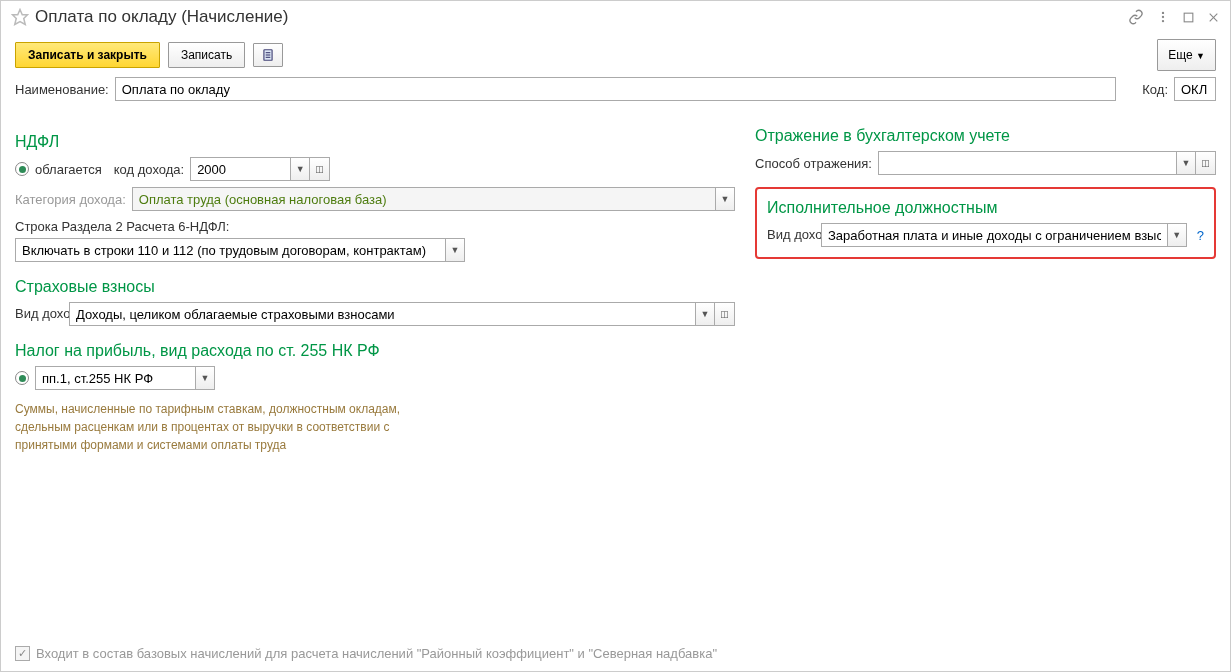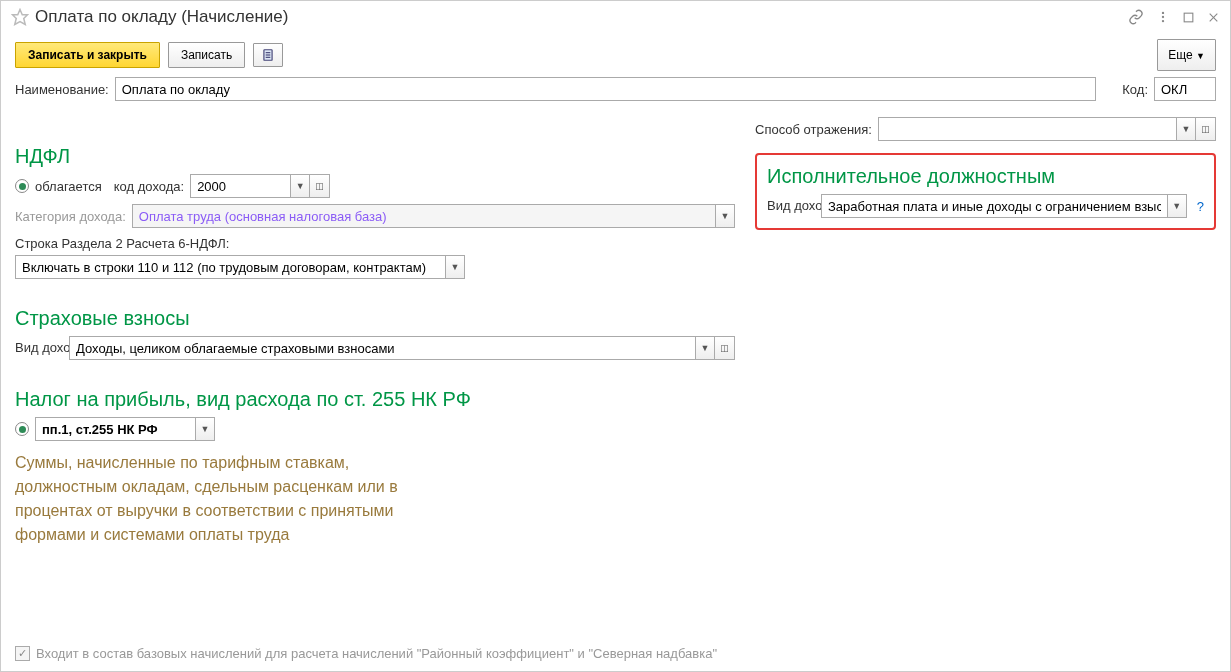--- a/index.html
+++ b/index.html
@@ -16,31 +16,31 @@
 .btn-more { padding: 8px 10px; }
 .spacer { flex: 1; }
 .content { display: flex; padding: 8px 14px; gap: 20px; }
 .col-left { width: 720px; }
 .col-right { flex: 1; }
 .row { display: flex; align-items: center; margin-bottom: 8px; gap: 6px; }
 .label { color: #333; font-size: 13px; white-space: nowrap; }
 .label-dis { color: #999; }
 input[type="text"] { border: 1px solid #aaa; padding: 3px 6px; font-size: 13px; height: 24px; }
 .input-name { flex: 1; }
-.input-code { width: 62px; border: 1px solid #e8b800; }
-.section-header { color: #009646; font-size: 20px; margin: 28px 0 6px 0; }
+.input-code { width: 42px; border: 1px solid #e8b800; }
+.section-header { color: #009646; font-size: 16px; margin: 16px 0 6px 0; }
 .radio-row { display: flex; align-items: center; gap: 6px; margin-bottom: 6px; }
 .radio { width: 14px; height: 14px; border: 1px solid #888; border-radius: 50%; display: inline-flex; align-items: center; justify-content: center; background: #fff; cursor: pointer; }
 .radio.checked::after { content: ''; width: 7px; height: 7px; background: #2e8b57; border-radius: 50%; display: block; }
 .combo { display: flex; align-items: stretch; }
 .combo input { border-right: none; }
 .combo-btn { width: 20px; border: 1px solid #aaa; background: linear-gradient(#fff,#eee); display: flex; align-items: center; justify-content: center; cursor: pointer; font-size: 9px; color: #555; }
 .combo-btn + .combo-btn { border-left: none; }
-.input-dis { background: #f5f5f5; color: #8b5cf6; }
-.note { color: #997a3d; font-size: 16px; line-height: 1.5; margin-top: 10px; max-width: 430px; }
+.input-dis { background: #f5f5f5; color: #4d7c0f; }
+.note { color: #997a3d; font-size: 12px; line-height: 1.5; margin-top: 10px; max-width: 430px; }
 .highlight-box { border: 2px solid #e53935; border-radius: 4px; padding: 10px; }
 .footer { position: absolute; bottom: 10px; left: 14px; display: flex; align-items: center; gap: 6px; }
 .checkbox { width: 15px; height: 15px; border: 1px solid #aaa; background: #f5f5f5; display: inline-flex; align-items: center; justify-content: center; font-size: 11px; color: #888; }
 .help-link { color: #0066cc; cursor: pointer; margin-left: 4px; }
 svg { display: block; }
 </style>
 </head>
 <body>
 
 <div class="titlebar">
@@ -133,28 +133,29 @@
         <input type="text" style="flex: 1 1 0%;" value="Доходы, целиком облагаемые страховыми взносами">
         <div class="combo-btn">▼</div>
         <div class="combo-btn">◫</div>
       </div>
     </div>
 
     <div class="section-header">Налог на прибыль, вид расхода по ст. 255 НК РФ</div>
     <div class="radio-row">
       <span class="radio checked"></span>
       <div class="combo">
-        <input type="text" style="width: 160px; font-weight: bold;" value="пп.1, ст.255 НК РФ">
+        <input type="text" style="width: 160px;" value="пп.1, ст.255 НК РФ">
         <div class="combo-btn">▼</div>
       </div>
     </div>
     <div class="note">Суммы, начисленные по тарифным ставкам, должностным окладам, сдельным расценкам или в процентах от выручки в соответствии с принятыми формами и системами оплаты труда</div>
   </div>
 
   <div class="col-right">
+    <div class="section-header" style="margin-top:10px">Отражение в бухгалтерском учете</div>
     <div class="row">
       <span class="label">Способ отражения:</span>
       <div class="combo" style="flex:1">
         <input type="text" style="flex: 1 1 0%;" value="">
         <div class="combo-btn">▼</div>
         <div class="combo-btn">◫</div>
       </div>
     </div>
 
     <div class="highlight-box" style="margin-top:12px">

